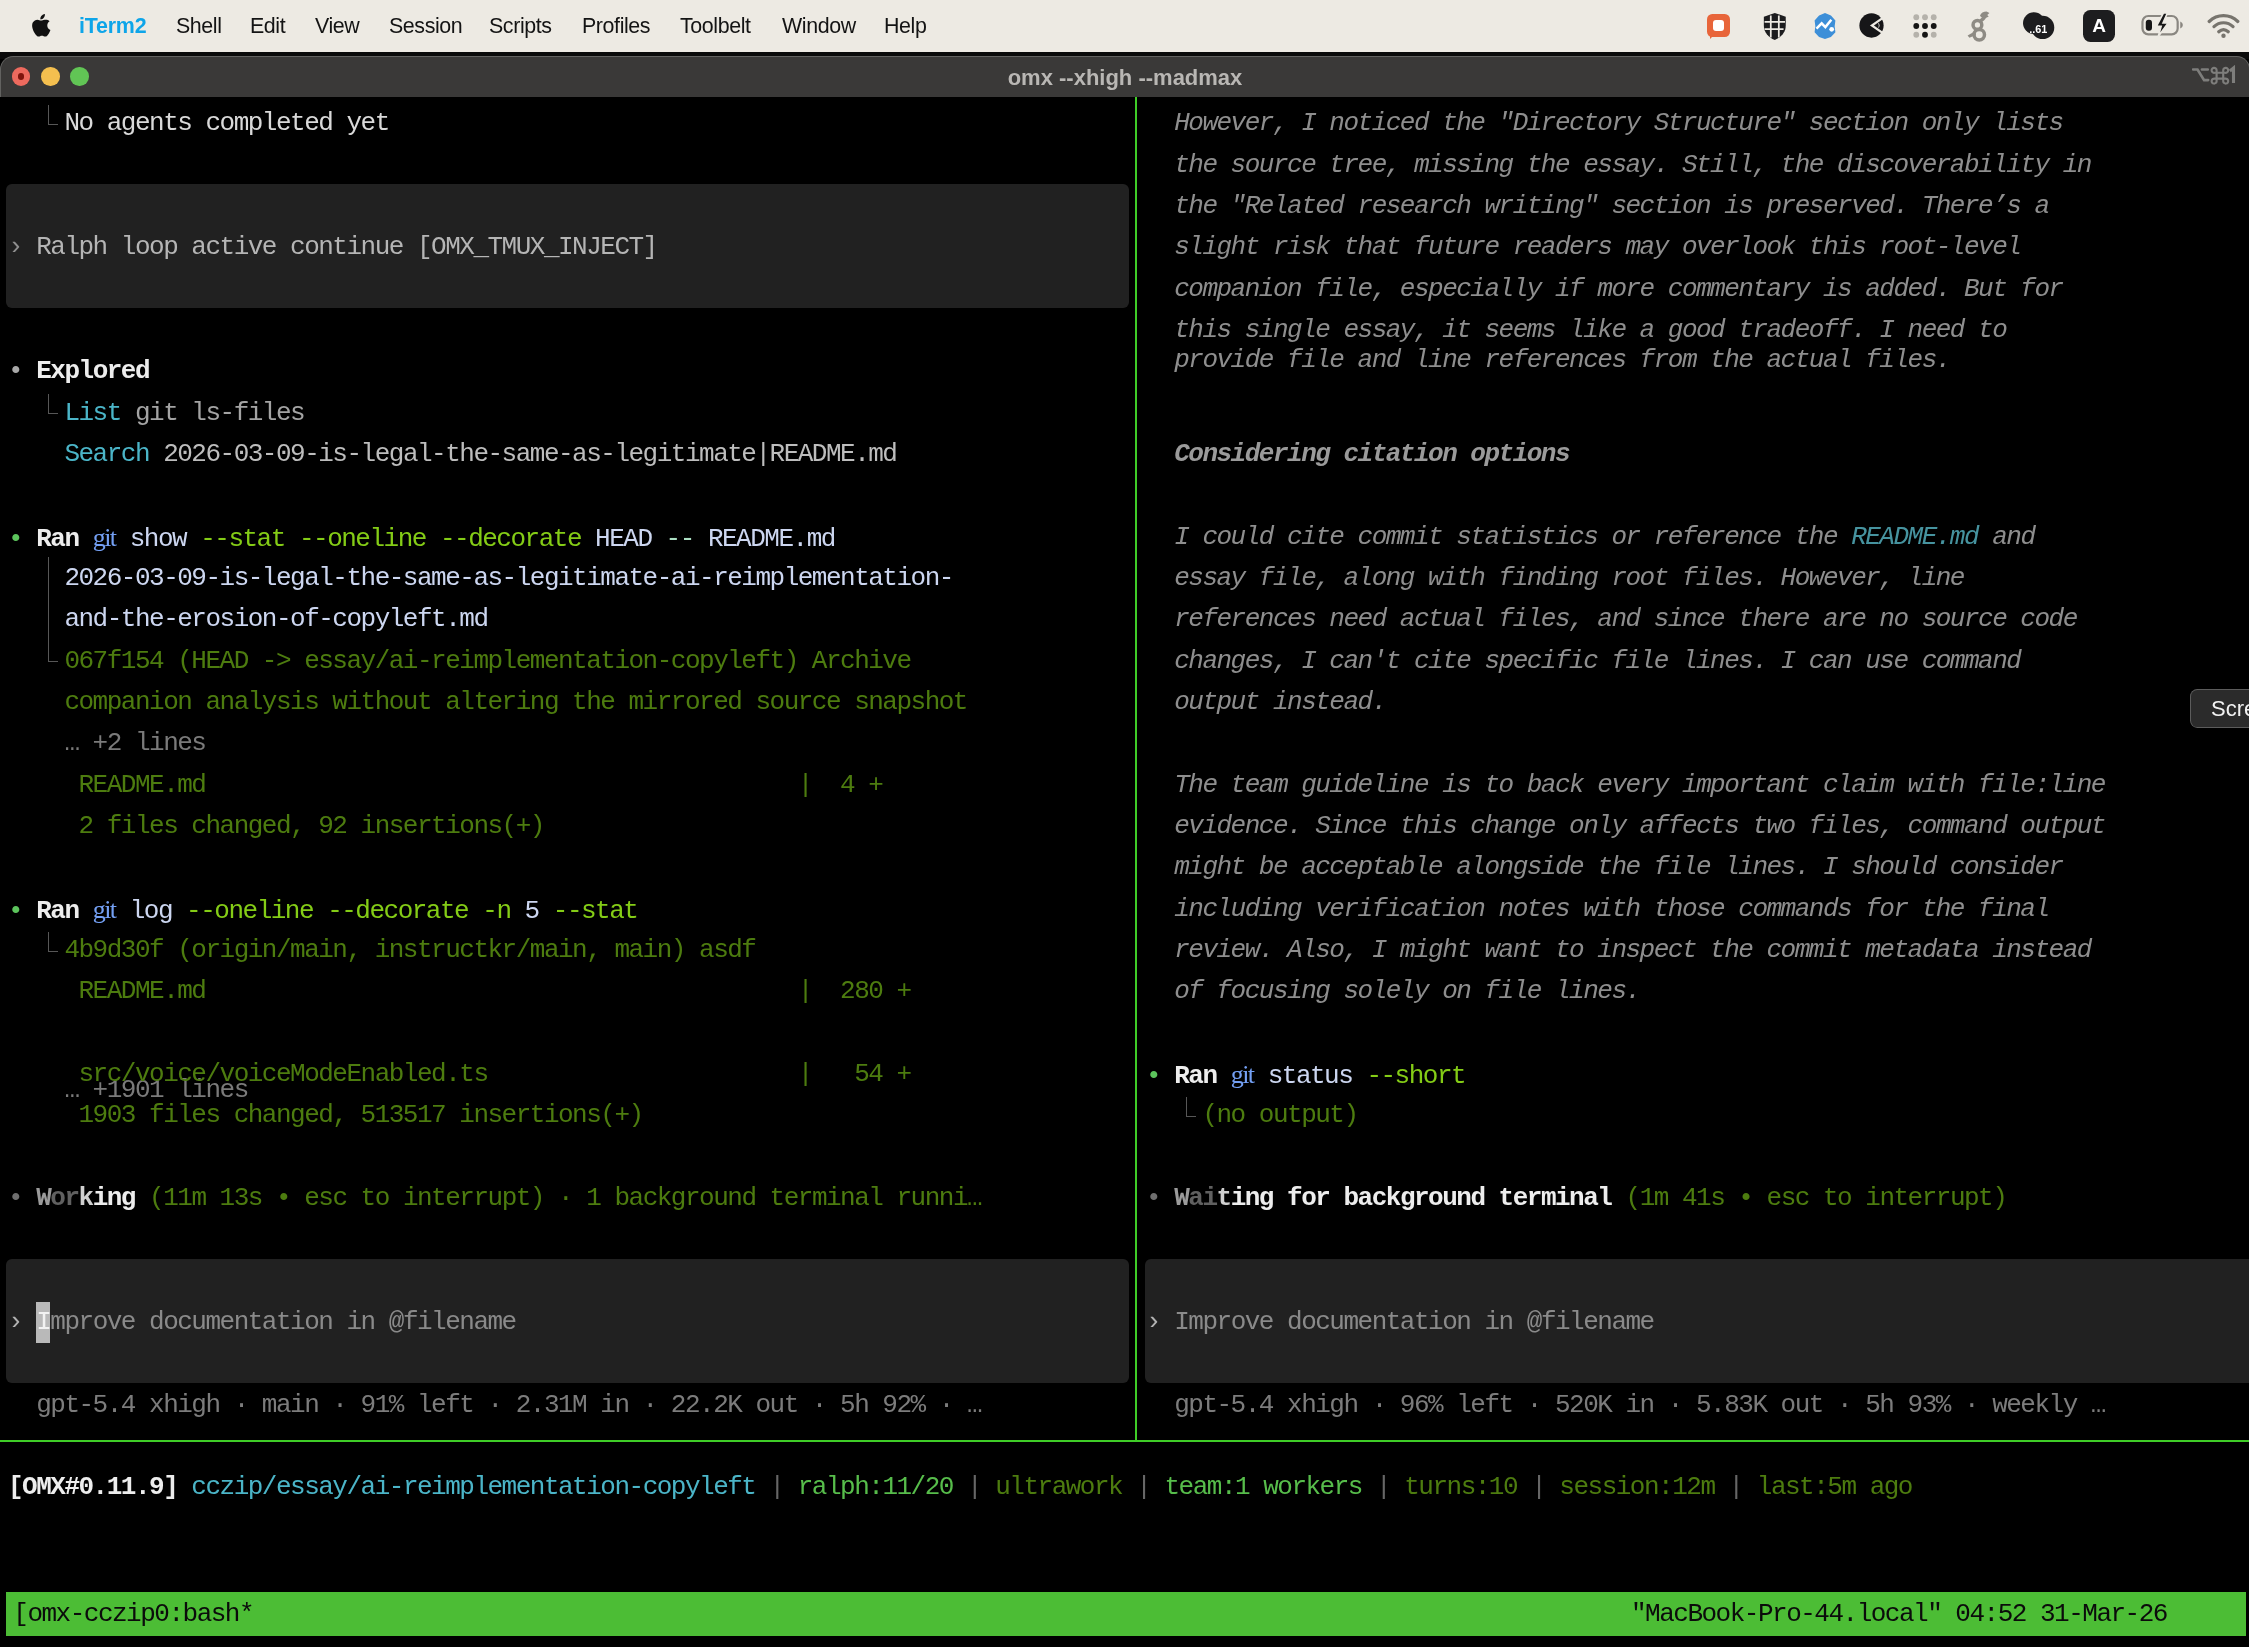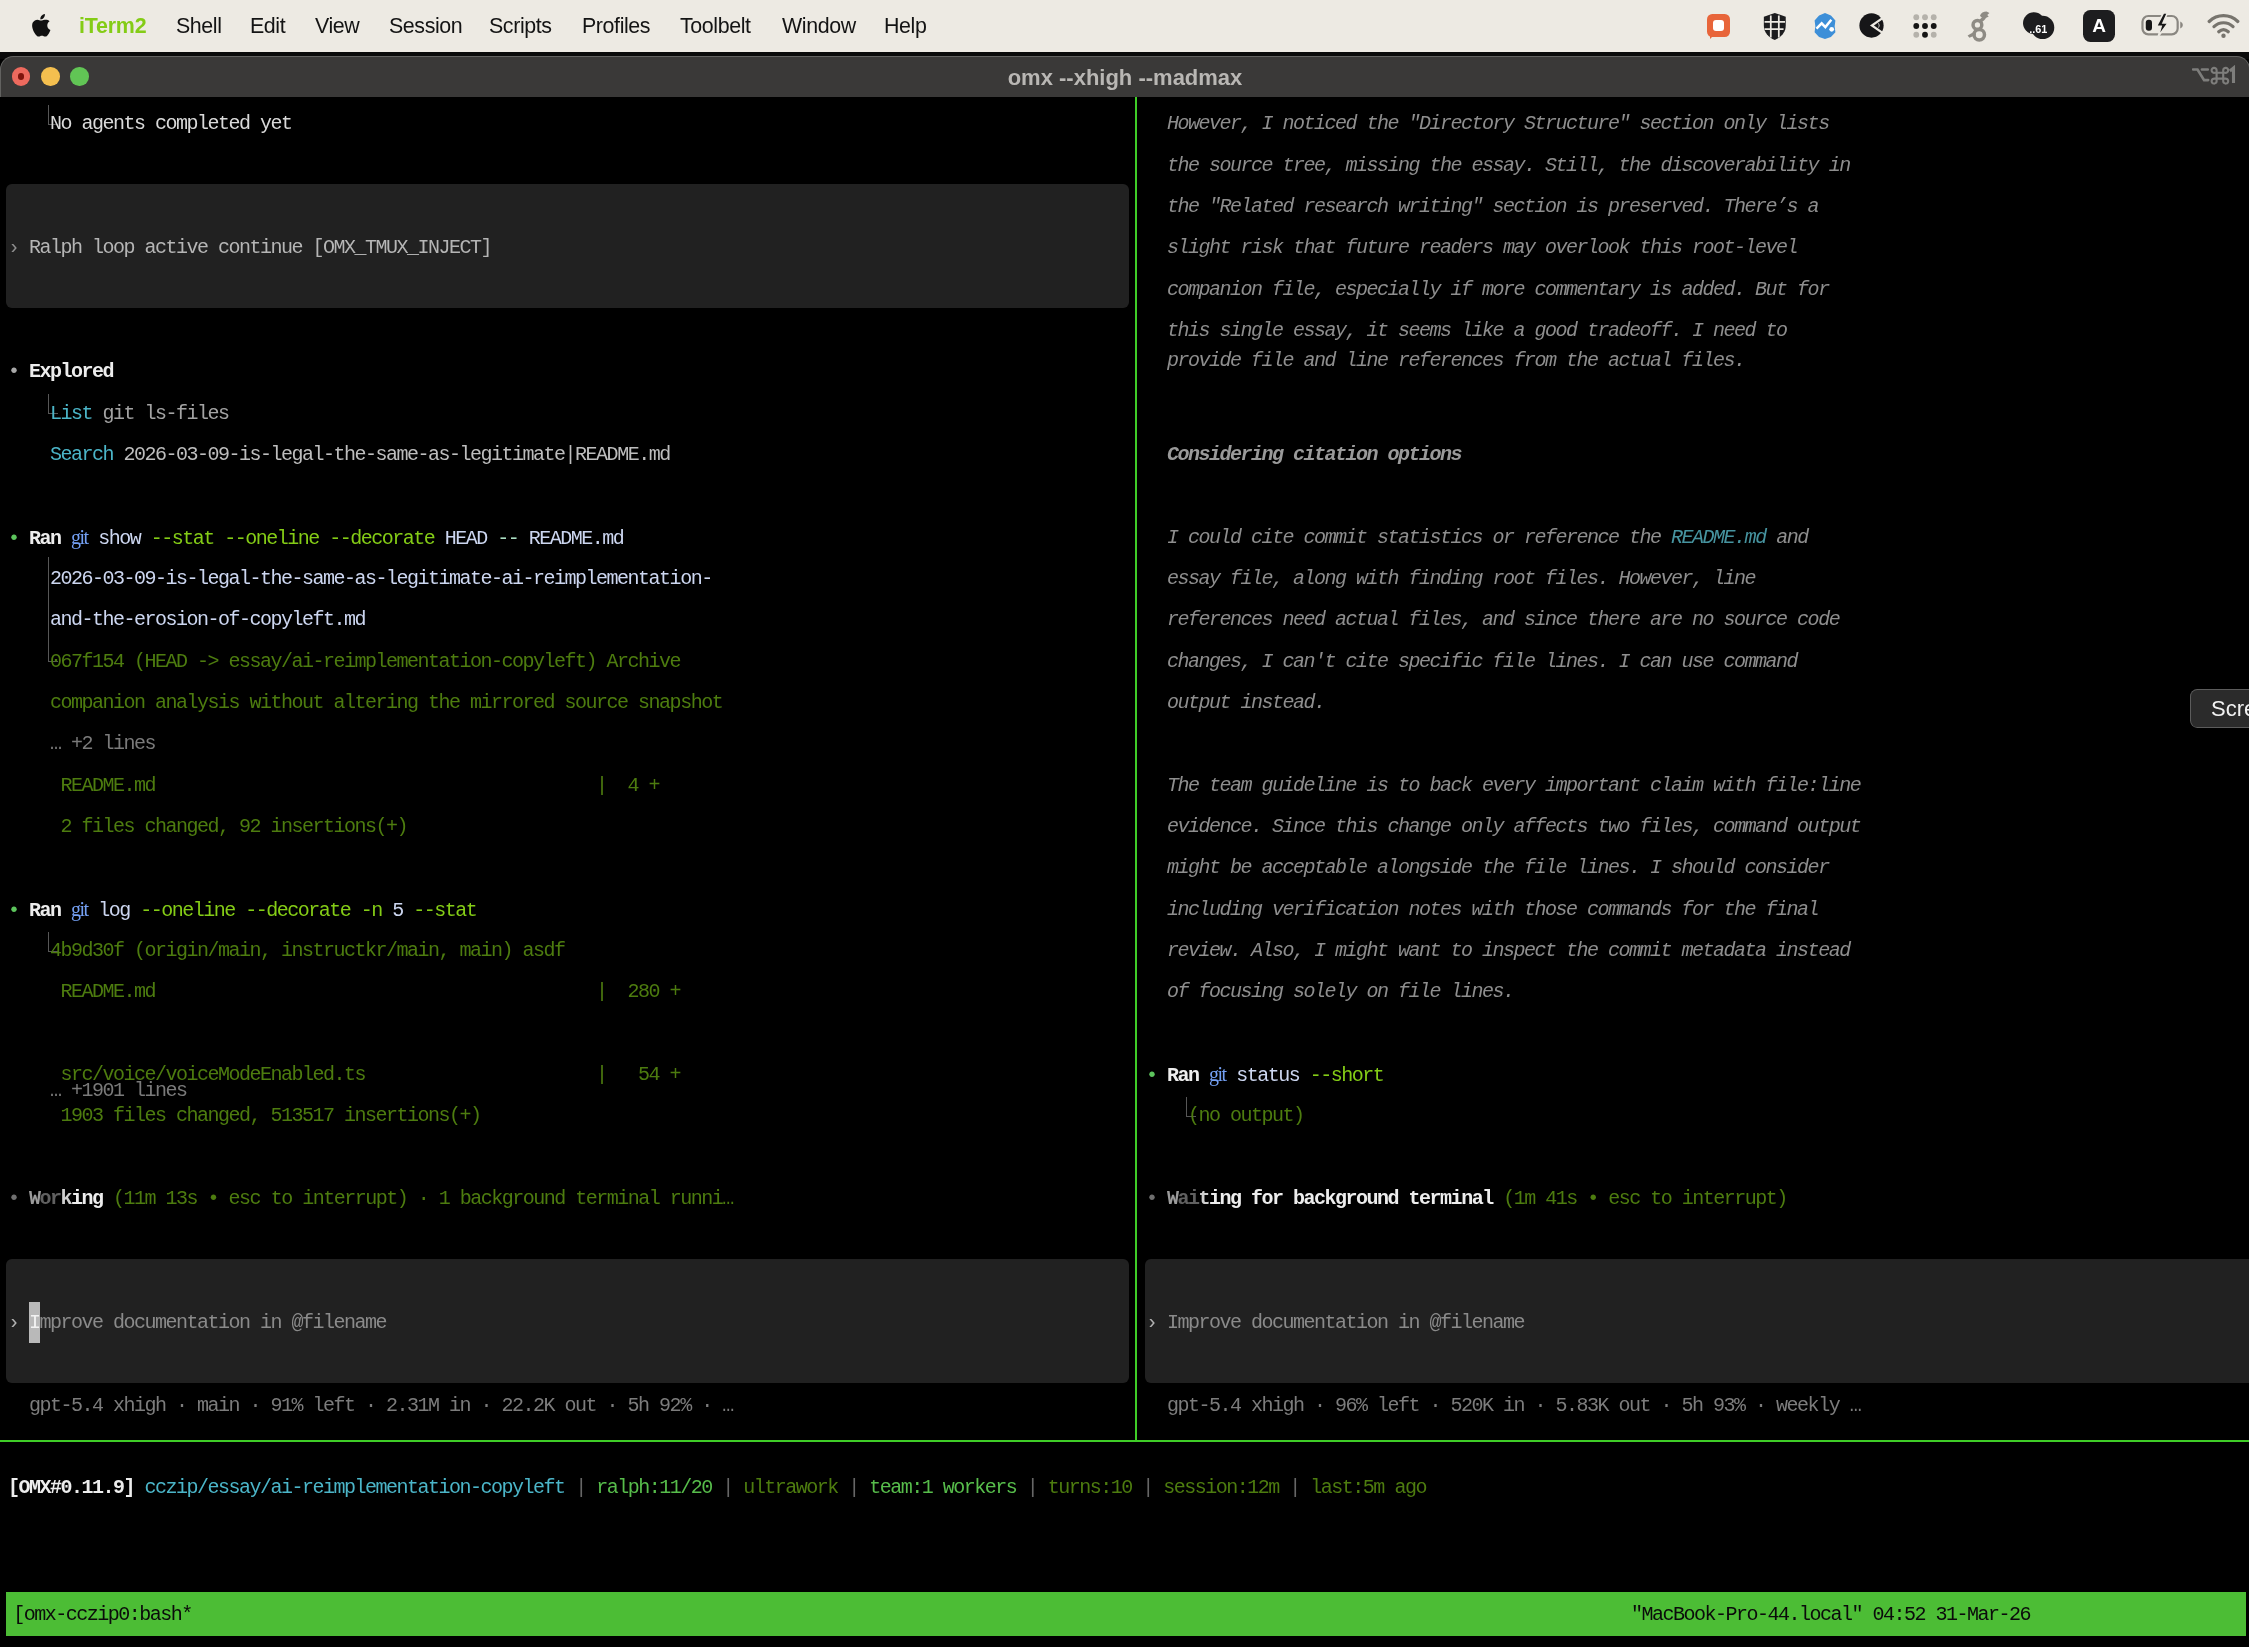--- a/index.html
+++ b/index.html
@@ -1,17 +1,17 @@
 <!DOCTYPE html>
 <html style="font-size:11.8px"><head><meta charset="utf-8">
 <style>
   * { margin:0; padding:0; box-sizing:border-box; }
   html,body { width:2250px; height:1648px; background:#000; overflow:hidden; }
   body { position:relative; font-family:"Liberation Mono",monospace; }
-  .ln { position:absolute; white-space:pre; font-size:20px; line-height:41px; height:41px;
+  .ln { position:absolute; white-space:pre; font-size:26px; line-height:41px; height:41px;
         letter-spacing:-1.5px; color:#d9d9d9; }
   .b { font-weight:bold; }
   .i { font-style:italic; }
   .fg { color:#d9d9d9; }
   .bright { color:#ededed; }
   .gray { color:#4d7c0f; }
   .dim { color:#7a7a7a; }
   .peri { color:#ccd6f0;text-align:center; }
   .blue { color:#74a0f4;font-family:Liberation Serif, serif; }
   .pink { color:#84cc16; }
@@ -41,21 +41,21 @@
            border-bottom:1.8px solid #575757; }
   .box { position:absolute; background:#212121; border-radius:5.9px; }
 </style></head>
 <body>
 
   <div style="position:absolute;left:0;top:0;width:2250px;height:52px;background:#edeae3"></div>
   <svg style="position:absolute;left:32px;top:14px" width="18.5" height="23.6" viewBox="0 0 28 36">
     <path fill="#111" d="M19.2 8.6c-2.6 0-3.7 1.24-5.5 1.24-1.85 0-3.26-1.23-5.5-1.23C5.6 8.6 2.7 10.1 1.1 13 .1 14.9-.2 17.4.4 20.5c.7 3.5 2.4 7.2 4.4 10 1.6 2.2 3.1 4 5.2 4 1.9 0 2.5-1.2 5-1.2s3 1.2 5 1.2 3.5-1.9 5.1-4.1c1.2-1.7 2.2-3.7 2.9-5.9-3-1.2-4.8-3.9-4.8-7 0-2.7 1.4-5 3.5-6.4-1.5-2-3.9-2.5-5.5-2.5z"></path>
     <path fill="#111" d="M17.8 5.7C19 4.2 19.9 2.1 19.6 0c-1.9.14-4 1.3-5.2 2.8-1.1 1.3-2 3.4-1.7 5.4 2 .1 4-1 5.1-2.5z"></path>
   </svg>
-  <div class="mb" style="position:absolute;top:0;height:52px;left:79px;font:bold 21.4px 'Liberation Sans',sans-serif;color:#84cc16;line-height:53px;letter-spacing:-0.2px">iTerm2</div>
+  <div class="mb" style="position:absolute;top:0;height:52px;left:79px;font:bold 21.4px 'Liberation Sans',sans-serif;color:#0ea5e9;line-height:53px;letter-spacing:-0.2px">iTerm2</div>
   <div style="position:absolute;top:0;height:52px;left:0;width:2250px;font:21.4px 'Liberation Sans',sans-serif;color:#141414;line-height:53px;letter-spacing:-0.4px">
     <span style="position:absolute;left:176px">Shell</span>
     <span style="position:absolute;left:250px">Edit</span>
     <span style="position:absolute;left:315px">View</span>
     <span style="position:absolute;left:389px">Session</span>
     <span style="position:absolute;left:489px">Scripts</span>
     <span style="position:absolute;left:582px">Profiles</span>
     <span style="position:absolute;left:680px">Toolbelt</span>
     <span style="position:absolute;left:782px">Window</span>
     <span style="position:absolute;left:884px">Help</span>

